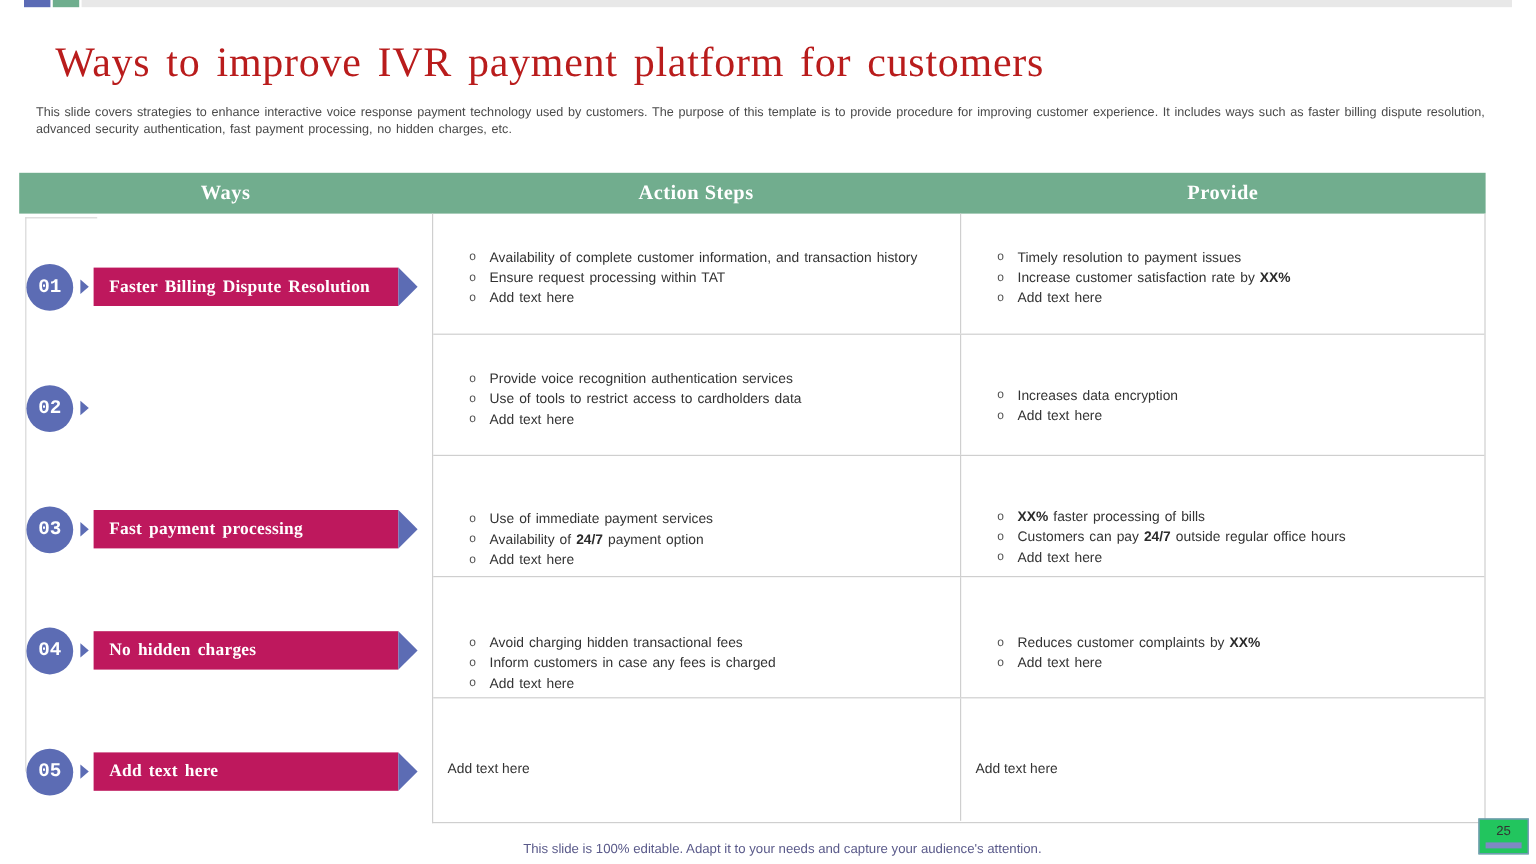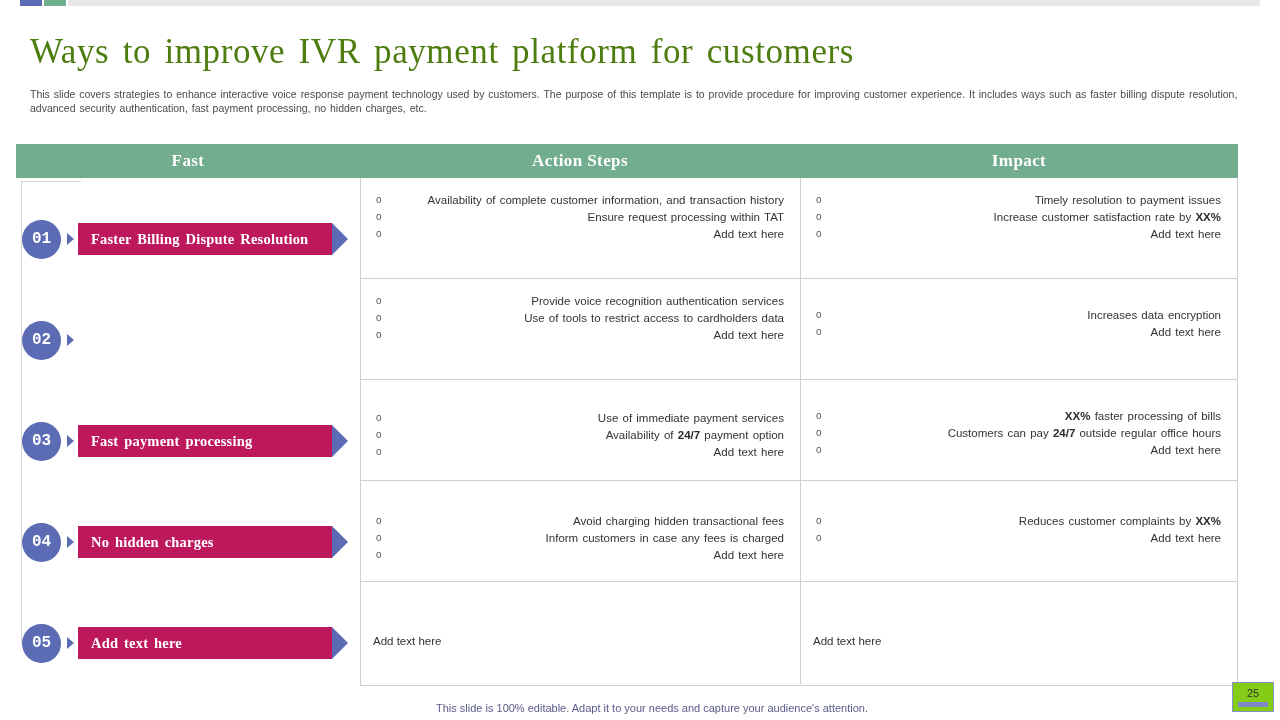--- a/index.html
+++ b/index.html
@@ -24,25 +24,25 @@
     position: absolute;
     top: 0;
     height: 6px;
   }
   .seg1 { left: 20px; width: 22px; background: #5b6bb5; }
   .seg2 { left: 44px; width: 22px; background: #6fae8e; }
   .seg3 { left: 68px; width: 1192px; background: #e8e8e8; height: 3px; top: 1px;}
 
   .slide-title {
     position: absolute;
-    left: 30px;
+    left: 46px;
     top: 32px;
     font-family: "Liberation Serif", serif;
     font-size: 35px;
-    color: #4d7c0f;
+    color: #b91c1c;
     letter-spacing: 0.6px;
     word-spacing: 4px;
     white-space: nowrap;
   }
   .slide-subtitle {
     position: absolute;
     left: 30px;
     top: 87px;
     width: 1210px;
     font-size: 10.5px;
@@ -98,23 +98,22 @@
   }
   .cell-action {
     width: 440px;
     border-right: 1px solid #cfcfcf;
   }
   .cell-impact {
     width: 436px;
   }
   .bullets {
     list-style: none;
-    margin: 0;
+    margin: 15px;
     padding: 0;
-    text-align: right;
   }
   .bullets li {
     position: relative;
     padding-left: 20px;
     font-size: 11.5px;
     color: #333333;
     line-height: 16px;
     margin-bottom: 1px;
     word-spacing: 1px;
   }
@@ -215,21 +214,21 @@
     margin-left: 12px;
   }
 
   .page-badge {
     position: absolute;
     right: 6px;
     bottom: 8px;
     width: 40px;
     height: 28px;
     border: 1px solid #8890c8;
-    background: #84cc16;
+    background: #22c55e;
     display: flex;
     flex-direction: column;
     align-items: center;
     justify-content: center;
   }
   .page-badge .num {
     font-size: 11px;
     color: #333;
     line-height: 12px;
   }
@@ -246,23 +245,23 @@
 <div class="top-bar">
   <div class="seg seg1"></div>
   <div class="seg seg2"></div>
   <div class="seg seg3"></div>
 </div>
 
 <div class="slide-title">Ways to improve IVR payment platform for customers</div>
 <div class="slide-subtitle">This slide covers strategies to enhance interactive voice response payment technology used by customers. The purpose of this template is to provide procedure for improving customer experience. It includes ways such as faster billing dispute resolution, advanced security authentication, fast payment processing, no hidden charges, etc.</div>
 
 <div class="table-header">
-  <div class="th th-ways">Fast</div>
+  <div class="th th-ways">Ways</div>
   <div class="th th-action">Action Steps</div>
-  <div class="th th-impact">Impact</div>
+  <div class="th th-impact">Provide</div>
 </div>
 
 <div class="rail"></div>
 
 <div class="step" style="top:219px">
   <div class="circle">01</div>
   <div class="arrowhead"></div>
   <div class="banner b-w1">Faster Billing Dispute Resolution</div>
 </div>
 <div class="step" style="top:320px">

